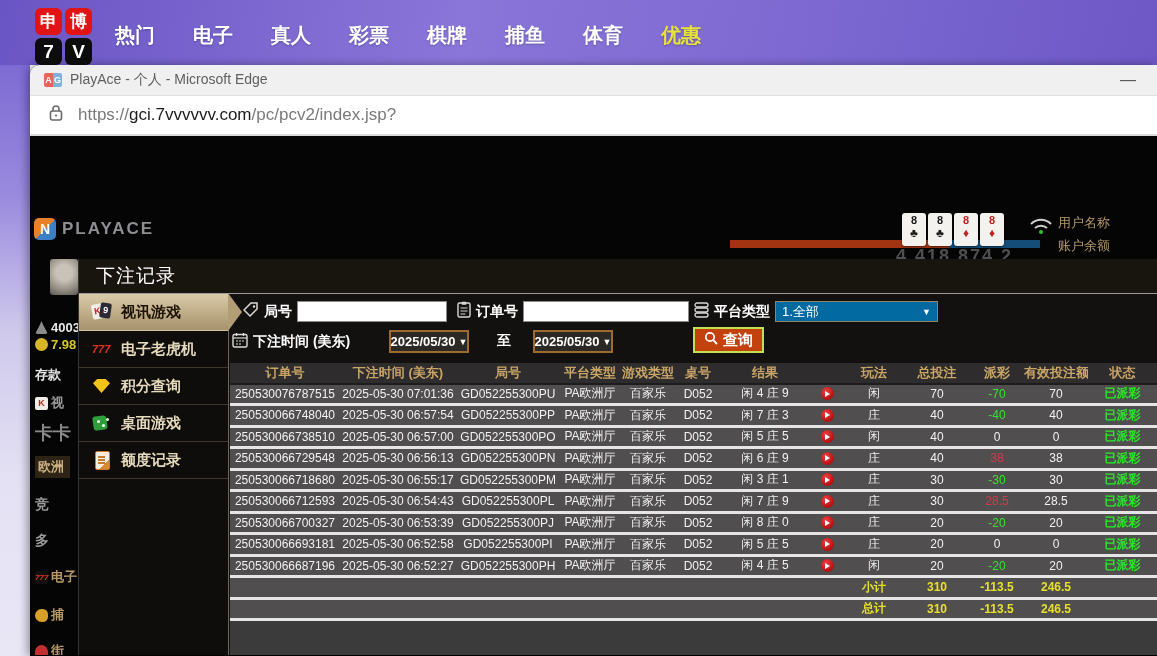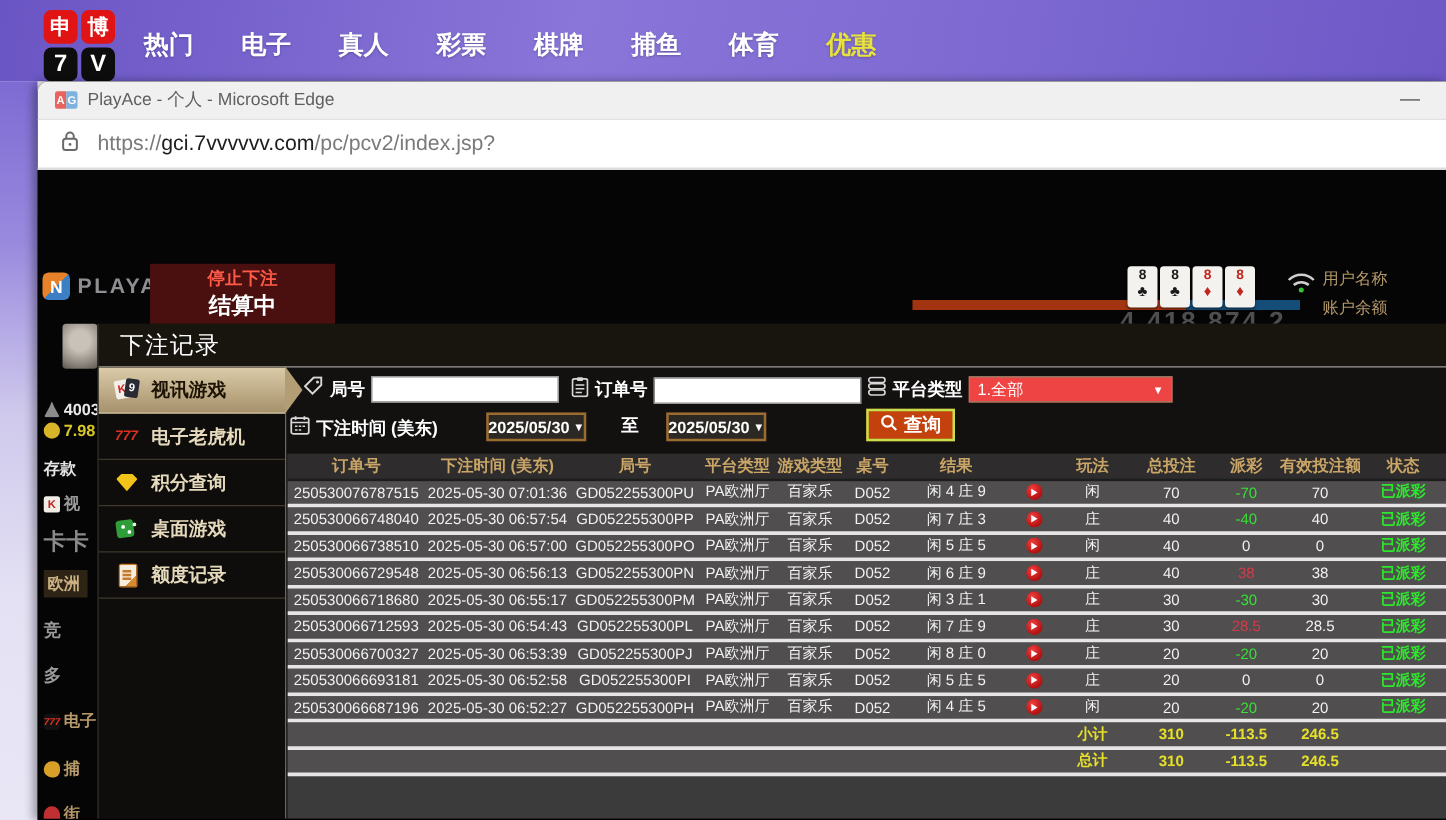--- a/index.html
+++ b/index.html
@@ -51,21 +51,21 @@
   .bg-banner { position:absolute; left:90px; top:75px; width:148px; height:49px; background:#4a0f0f; text-align:center; }
   .bg-banner .l1 { color:#ff5a48; font-size:14px; font-weight:bold; padding-top:3px; }
   .bg-banner .l2 { color:#fff; font-size:18px; font-weight:bold; }
   .bg-bar { position:absolute; top:104px; left:700px; width:310px; height:8px; display:flex; }
   .bg-bar .r { flex:2.4; background:#a33412; } .bg-bar .b { flex:1; background:#134d78; }
   .bg-cards { position:absolute; left:872px; top:77px; display:flex; }
   .pcard { width:24px; height:33px; background:#f4f2ee; border-radius:3px; margin-right:2px; box-shadow:0 1px 2px rgba(0,0,0,.5);
     font-size:11px; font-weight:bold; text-align:center; line-height:1.05; padding-top:2px; }
   .pcard .st { font-size:12px; display:block; }
   .pcard.red { color:#c0251f; } .pcard.blk { color:#1a1a1a; }
-  .bg-bignum { position:absolute; left:866px; top:110px; color:#4e4e50; font-size:21px; font-weight:bold; letter-spacing:2px; }
+  .bg-bignum { position:absolute; left:866px; top:110px; color:#4e4e50; font-size:18px; font-weight:bold; letter-spacing:2px; }
   .bg-acct { position:absolute; left:1028px; top:78px; display:flex; flex-direction:column; gap:5px; }
   .bg-acct span { color:#b3976a; font-size:13px; font-weight:normal; }
   .wifi { position:absolute; left:998px; top:80px; }
 
   .bg-left { position:absolute; left:0; top:120px; width:48px; height:399px; }
   .bg-avatar { position:absolute; left:20px; top:3px; width:28px; height:36px; border-radius:3px;
     background:radial-gradient(circle at 50% 38%,#c9c2b8 0 30%,#8e887f 70%,#5a564f 100%); }
   .bg-item { position:absolute; left:5px; display:flex; align-items:center; gap:3px; white-space:nowrap;
     font-weight:bold; font-size:13px; color:#9a9a9a; cursor:pointer; }
   .bg-item .num { color:#e9e9e9; } .bg-item .yel { color:#d8c728; }
@@ -112,21 +112,21 @@
   .ic-doc::after { content:''; position:absolute; left:6px; top:5px; width:7px; height:1.5px; background:#c87a28; box-shadow:0 3px 0 #c87a28, 0 6px 0 #c87a28; }
 
   .m-content { position:relative; flex:1; min-width:0; }
   .fgroup { position:absolute; display:flex; align-items:center; gap:5px; }
   .flabel { color:#fff; font-size:14px; font-weight:bold; white-space:nowrap; }
   .f-ic { flex:none; }
   .fg-round { left:14px; top:7px; } .fg-order { left:228px; top:7px; } .fg-platform { left:465px; top:7px; }
   .fg-time { left:3px; top:38px; } .fg-to { left:268px; top:38px; }
   .txt-input { width:150px; height:21px; background:#fff; border:1px solid #8a8a8a; font-size:13px; padding:0 4px; }
   .txt-input.w2 { width:166px; }
-  .select-box { width:163px; height:21px; background:#ef4444; border:1px solid #8f8468; color:#fff; font-size:13px;
+  .select-box { width:163px; height:21px; background:#0369a1; border:1px solid #8f8468; color:#fff; font-size:13px;
     display:flex; align-items:center; padding:0 6px; cursor:pointer; }
   .select-box .caret { margin-left:auto; font-size:9px; color:#fff; }
   .date-btn { position:absolute; top:36px; width:80px; height:23px; background:#2c2824; border:2px solid #9c6b2f;
     color:#ffffff; font-size:13px; font-weight:bold; display:flex; align-items:center; justify-content:center; gap:3px; cursor:pointer; }
   .date-btn .caret { font-size:9px; }
   .d1 { left:160px; } .d2 { left:304px; }
   .search-btn { position:absolute; left:464px; top:33px; height:26px; padding:0 9px; background:#c2410c; border:2px solid #c3e14c;
     color:#fff; font-size:15px; font-weight:bold; display:flex; align-items:center; gap:4px; cursor:pointer; }
 
   .table-wrap { position:absolute; left:1px; top:69px; right:0; bottom:0; background:#3b3b3b; overflow:hidden; }
@@ -189,24 +189,20 @@
           </svg>
       </span>
       <span class="url-text"><span class="url-dim">https://</span><span class="url-host">gci.7vvvvvv.com</span><span class="url-dim">/pc/pcv2/index.jsp?</span></span>
     </div>
 
     <div class="page">
 
       <div class="bg-playace">
         <span class="pa-mark">N</span>
         <span class="pa-text">PLAYACE</span>
-      </div>
-      <div class="bg-banner">
-        <div class="l1">停止下注</div>
-        <div class="l2">结算中</div>
       </div>
       <div class="bg-bar">
           <span class="r"></span>
           <span class="b"></span>
         </div>
       <div class="bg-cards" id="bg-cards">
           <div class="pcard blk">8<span class="st">♣</span></div>
           <div class="pcard blk">8<span class="st">♣</span></div>
           <div class="pcard red">8<span class="st">♦</span></div>
           <div class="pcard red">8<span class="st">♦</span></div>

